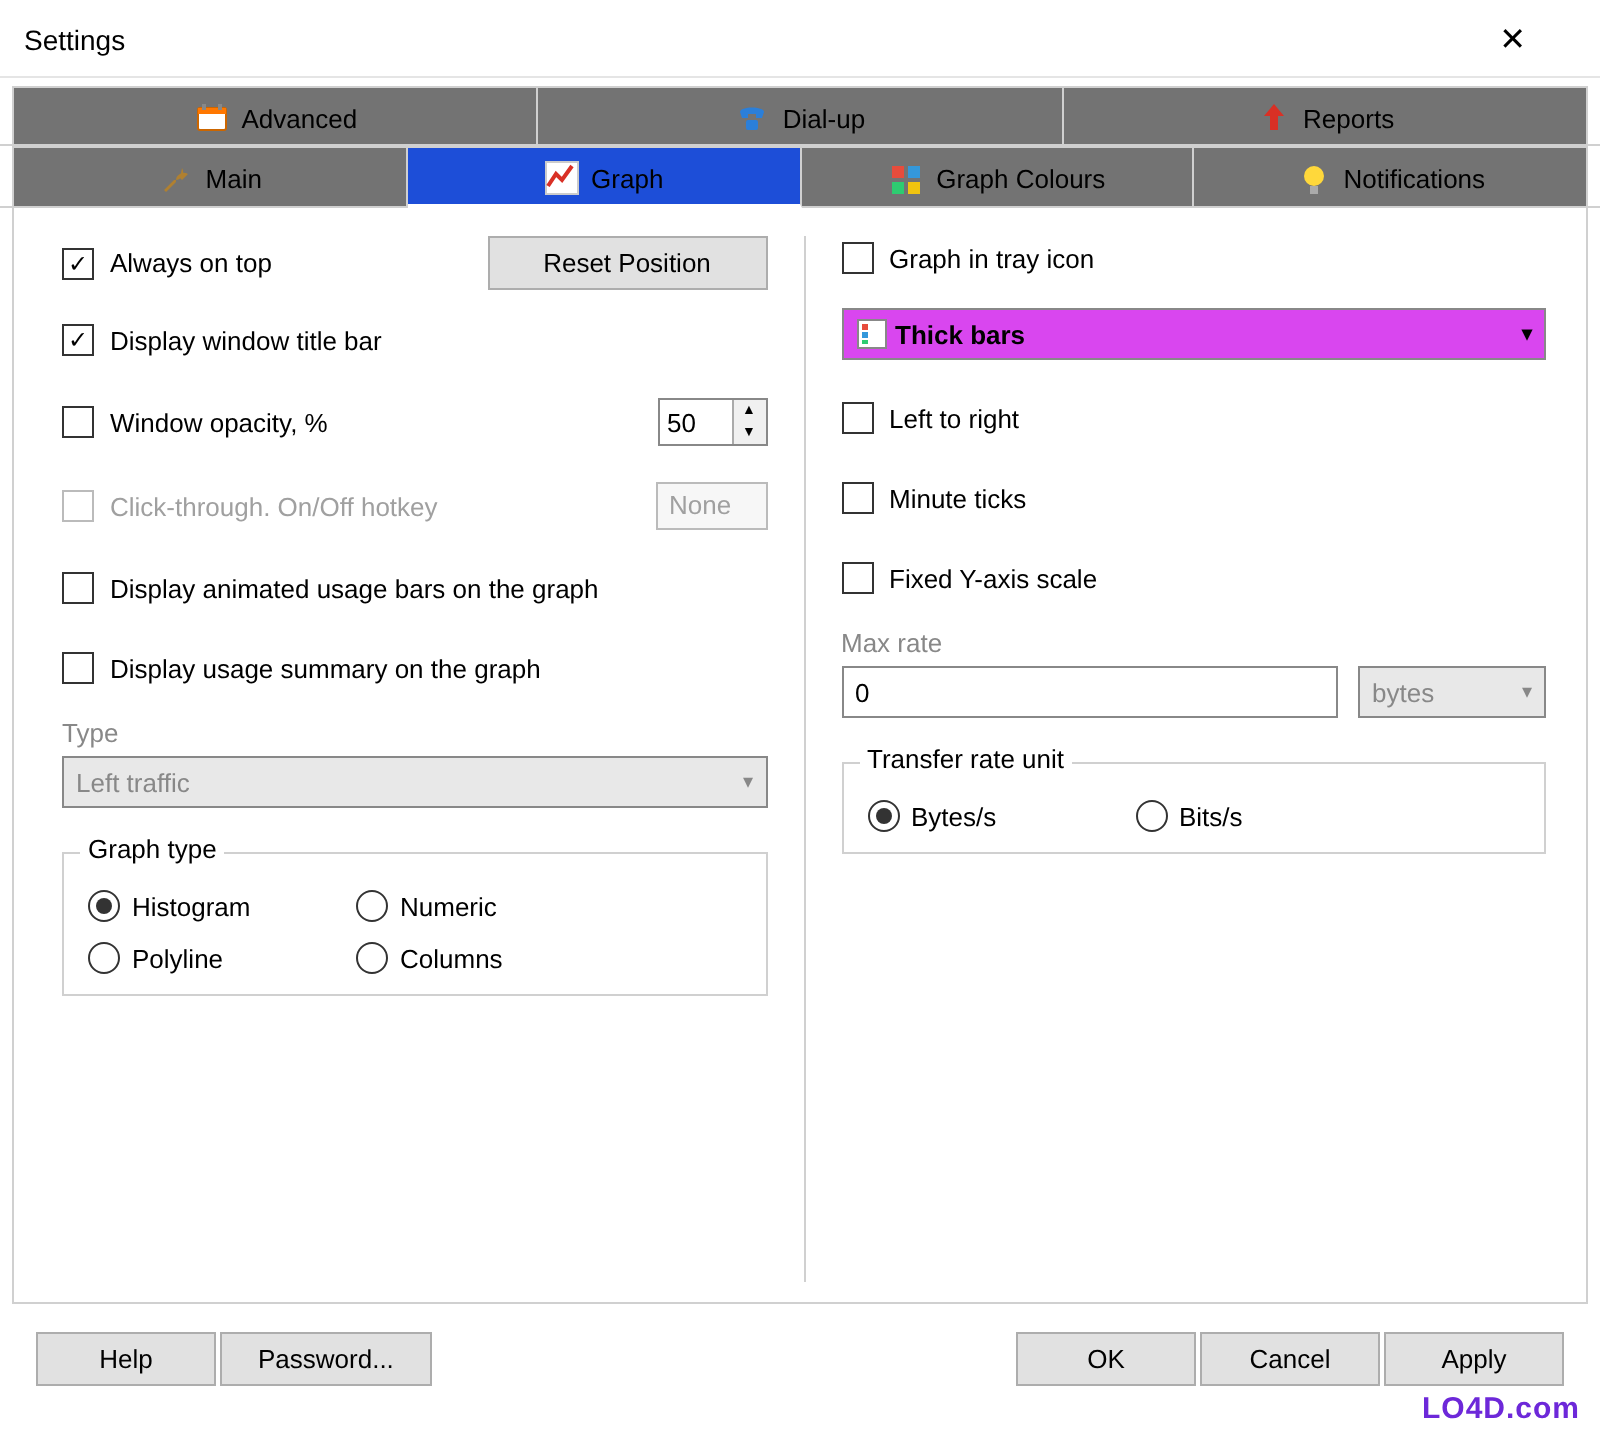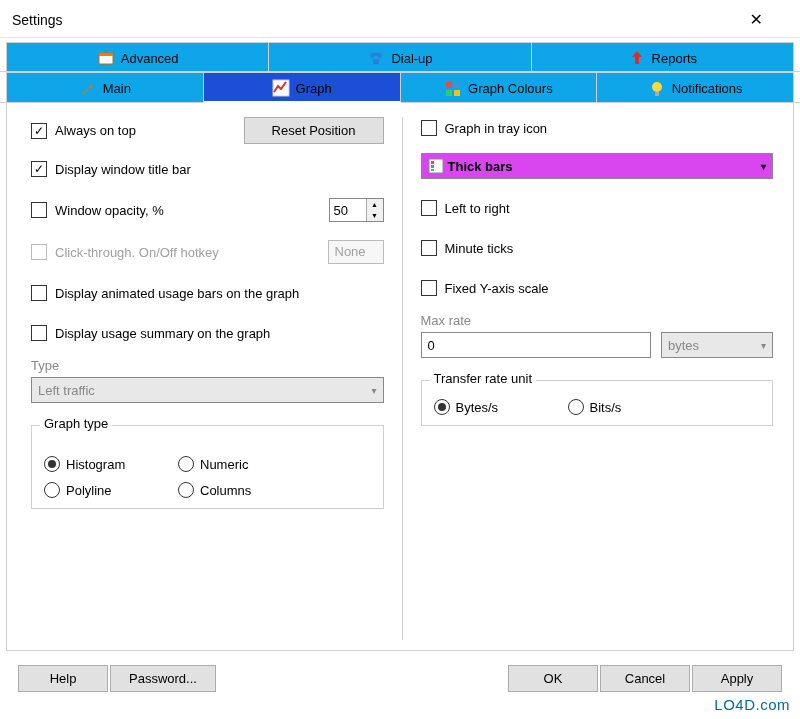--- a/index.html
+++ b/index.html
@@ -34,21 +34,21 @@
 .tabrow.top { margin-top: 4px; }
 .tabrow .tab {
   flex: 1 1 0;
   display: flex;
   align-items: center;
   justify-content: center;
   gap: 6px;
   padding: 6px 0 4px 0;
   border-top: 1px solid #d0d0d0;
   border-right: 1px solid #d0d0d0;
-  background: #0ea5e9;
+  background: #737373;
   cursor: pointer;
 }
 .tabrow .tab:first-child { border-left: 1px solid #d0d0d0; margin-left: 6px; }
 .tabrow .tab:last-child { margin-right: 6px; }
 .tabrow .tab.active {
   background: #1d4ed8;
   border-bottom: 2px solid #fff;
   margin-bottom: -1px;
   font-weight: 400;
 }
@@ -152,21 +152,21 @@
   margin-top: 6px;
   position: relative;
 }
 .fieldset .legend {
   position: absolute;
   top: -10px;
   left: 8px;
   background: #fff;
   padding: 0 4px;
 }
-.radiorow { display: flex; gap: 24px; margin-top: 20px; }
+.radiorow { display: flex; gap: 24px; margin-top: 8px; }
 .radio { display: flex; align-items: center; gap: 6px; cursor: pointer; min-width: 110px; }
 .rdot {
   width: 16px;
   height: 16px;
   border: 1.5px solid #333;
   border-radius: 50%;
   display: inline-flex;
   align-items: center;
   justify-content: center;
 }
@@ -187,23 +187,23 @@
   border: 1px solid #888;
   padding: 3px 6px;
   width: 120px;
   height: 26px;
   font: inherit;
 }
 .watermark {
   position: absolute;
   right: 10px;
   bottom: 6px;
-  color: #0369a1;
+  color: #6d28d9;
   font-size: 15px;
-  font-weight: normal;
+  font-weight: bold;
   letter-spacing: 0.5px;
   pointer-events: none;
   text-shadow: 0 0 2px #fff;
 }
 </style>
 </head>
 <body>
 
 <div class="titlebar">
   <span class="titlebar-title">Settings</span>
@@ -390,21 +390,21 @@
     </div>
 
     <div class="row">
       <span class="chk"></span>
       <span class="lbl">Fixed Y-axis scale</span>
     </div>
 
     <div class="section-label">Max rate</div>
     <div style="display:flex; gap:10px">
       <input class="txtinput" style="flex: 1 1 0%;" value="0">
-      <div class="combo" style="width:112px">
+      <div class="combo" style="width:94px">
         <span>bytes</span>
         <span class="arrow">▾</span>
       </div>
     </div>
 
     <div class="fieldset" style="margin-top:22px">
       <span class="legend">Transfer rate unit</span>
       <div class="radiorow" style="margin-top:8px">
         <span class="radio">
           <span class="rdot">

